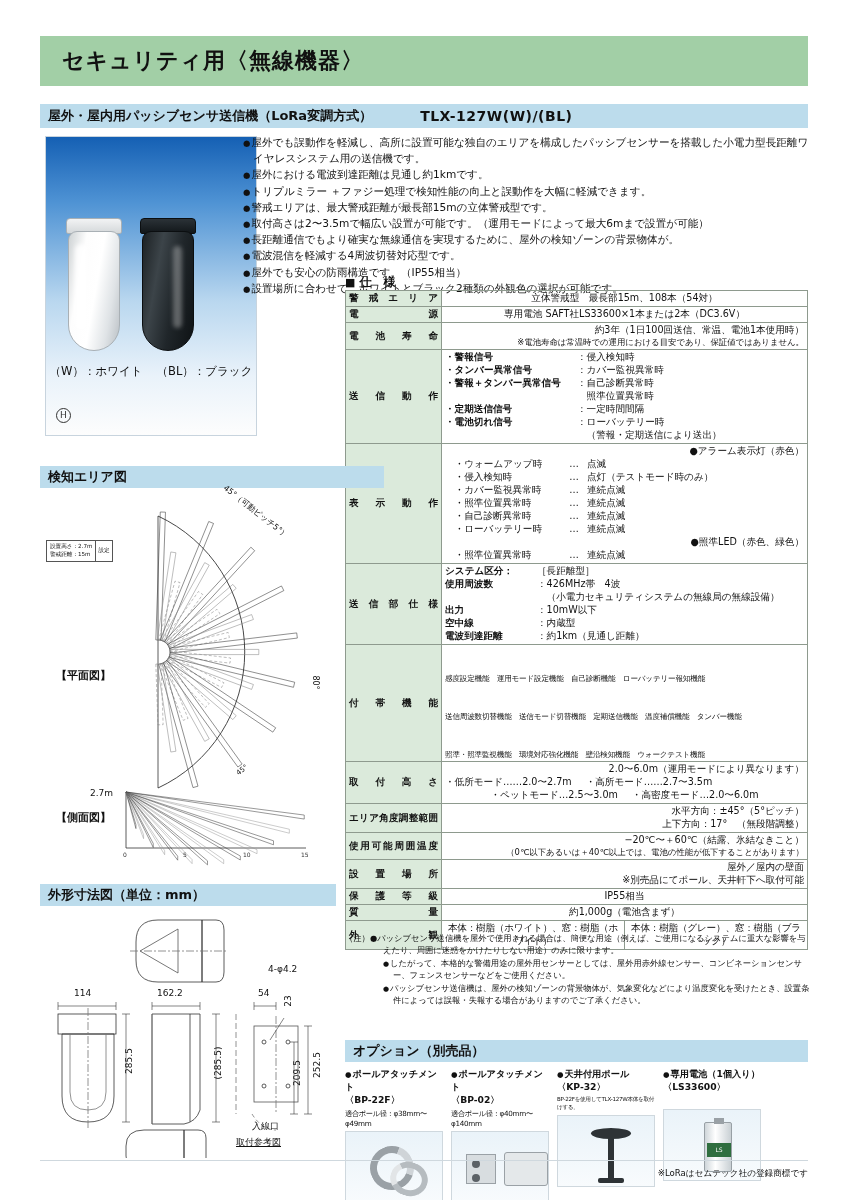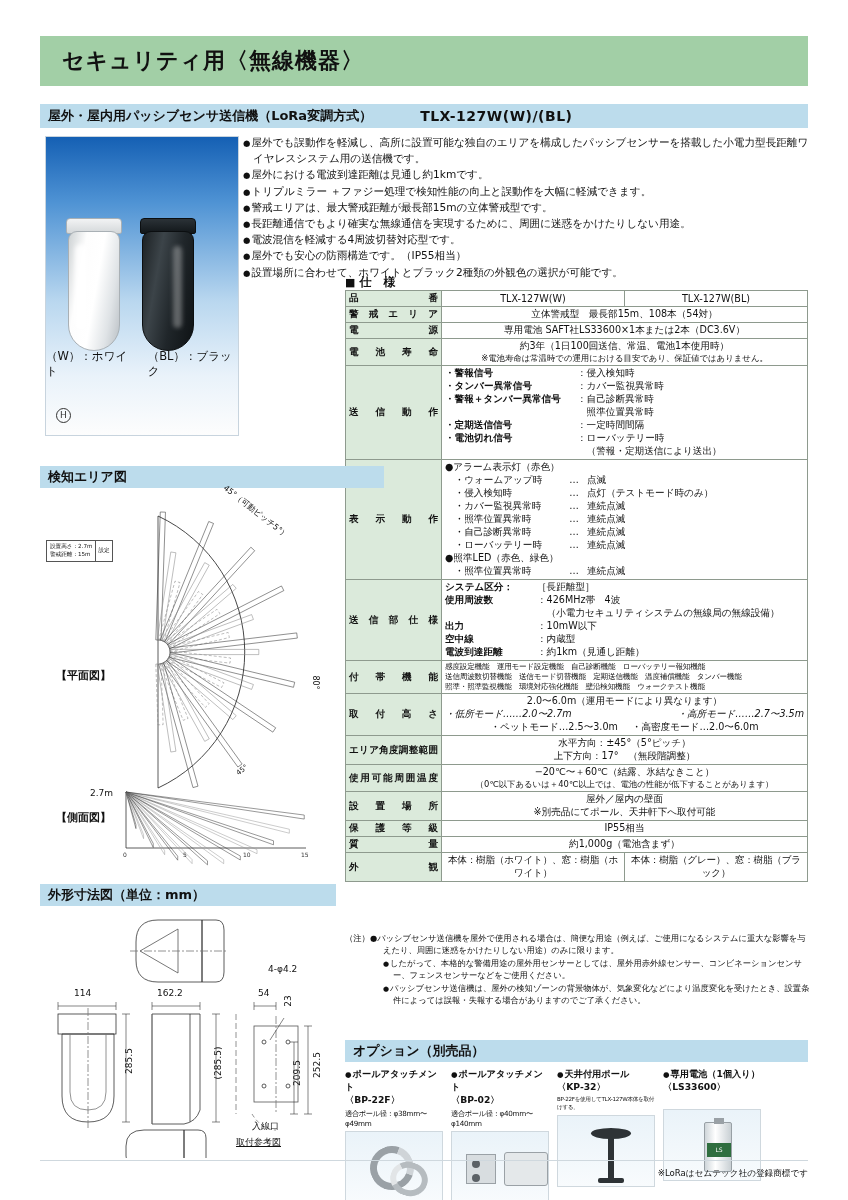--- a/index.html
+++ b/index.html
@@ -26,21 +26,21 @@
   .sub-bar {
     position:absolute; left:40px; top:104px; width:768px; height:24px;
     background:#bcdcec;
     display:flex; align-items:center; padding-left:8px;
   }
   .sub-bar .s1 { font-size:13px; font-weight:bold; }
   .sub-bar .s2 { font-size:14px; font-weight:bold; margin-left:48px; letter-spacing:.5px; }
 
   
   .photo-panel {
-    position:absolute; left:45px; top:136px; width:194px; height:300px;
+    position:absolute; left:45px; top:136px; width:212px; height:300px;
     background:linear-gradient(#1560b4 0%, #4f93d4 22%, #b9d7ef 55%, #e9f2fa 80%, #fdfdfd 100%);
     border:1px solid #c8d4de;
   }
   .unit { position:absolute; bottom:84px; }
   .unit .body {
     width:52px; height:120px; border-radius:9px 9px 26px 26px;
     position:relative; overflow:hidden;
   }
   .unit-w { left:22px; }
   .unit-w .body {
@@ -101,22 +101,22 @@
     border-collapse:collapse; table-layout:fixed;
   }
   table.spec td { border:1px solid #8e9a8e; padding:1px 3px; vertical-align:middle; font-size:9.6px; }
   td.lbl {
     background:#dbeadb; width:96px; text-align:justify; text-align-last:justify;
     font-weight:bold; font-size:10.5px; padding:2px 9px; white-space:nowrap;
   }
   td.val { text-align:center; }
   td.val-l { text-align:left; padding-left:12px; }
   .small { font-size:8.4px; }
-  .xsmall { font-size:7.6px; letter-spacing:-0.2px; }
-  .ln { display:block; }
+  .xsmall { font-size:7.6px; letter-spacing:-0.2px;margin-top:28px; }
+  .ln { display:block;text-align:right; }
   .dl { display:flex; }
   .dl .k { width:132px; flex:none;font-weight:bold; }
   .dl .v { flex:1; }
   .dotline { display:flex; }
   .dotline .k { width:116px; flex:none; }
   .dotline .d { width:26px; flex:none; text-align:center; }
   .dotline .v { flex:1; }
 
   
   .notes {
@@ -206,41 +206,37 @@
     </div>
     <div class="h-mark">H</div>
   </div>
 
   <div class="features">
     <ul id="feature-ul">
         <li>屋外でも誤動作を軽減し、高所に設置可能な独自のエリアを構成したパッシブセンサーを搭載した小電力型長距離ワイヤレスシステム用の送信機です。</li>
         <li>屋外における電波到達距離は見通し約1kmです。</li>
         <li>トリプルミラー ＋ファジー処理で検知性能の向上と誤動作を大幅に軽減できます。</li>
         <li>警戒エリアは、最大警戒距離が最長部15mの立体警戒型です。</li>
-        <li>長距離通信でもより確実な無線通信を実現するために、周囲に迷惑をかけたりしない用途。</li>
+        <li>取付高さは2〜3.5mで幅広い設置が可能です。（運用モードによって最大6mまで設置が可能）</li>
+        <li>長距離通信でもより確実な無線通信を実現するために、屋外の検知ゾーンの背景物体が。</li>
         <li>電波混信を軽減する4周波切替対応型です。</li>
         <li>屋外でも安心の防雨構造です。（IP55相当）</li>
         <li>設置場所に合わせて、ホワイトとブラック2種類の外観色の選択が可能です。</li>
       </ul>
   </div>
 
   <div class="spec-title">仕　様</div>
 
   <table class="spec">
     <colgroup>
         <col style="width:96px">
         <col>
         <col>
       </colgroup>
     <tbody>
-      <tr>
-        <td class="lbl">品　　　　番</td>
-        <td class="val">TLX-127W(W)</td>
-        <td class="val">TLX-127W(BL)</td>
-      </tr>
       <tr>
         <td class="lbl">警　戒　エ　リ　ア</td>
         <td class="val" colspan="2">立体警戒型　最長部15m、108本（54対）</td>
       </tr>
       <tr>
         <td class="lbl">電　　　　源</td>
         <td class="val" colspan="2">専用電池 SAFT社LS33600×1本または2本（DC3.6V）</td>
       </tr>
       <tr>
         <td class="lbl">電　池　寿　命</td>
@@ -369,21 +365,21 @@
               <div class="xsmall">送信周波数切替機能　送信モード切替機能　定期送信機能　温度補償機能　タンバー機能</div>
               <div class="xsmall">照準・照準監視機能　環境対応強化機能　壁沿検知機能　ウォークテスト機能</div>
             </div>
         </td>
       </tr>
       <tr>
         <td class="lbl">取　付　高　さ</td>
         <td class="val" colspan="2">
           <span class="ln">2.0〜6.0m（運用モードにより異なります）</span>
           <div id="height-items">
-              <div style="display: flex; justify-content: space-between; gap: 14px; font-style: italic;">
+              <div style="display: flex; justify-content: flex-start; gap: 14px;">
                 <span>・低所モード……2.0〜2.7m</span>
                 <span>・高所モード……2.7〜3.5m</span>
               </div>
               <div style="display: flex; justify-content: center; gap: 14px;">
                 <span>・ペットモード…2.5〜3.0m</span>
                 <span>・高密度モード…2.0〜6.0m</span>
               </div>
             </div>
         </td>
       </tr>

